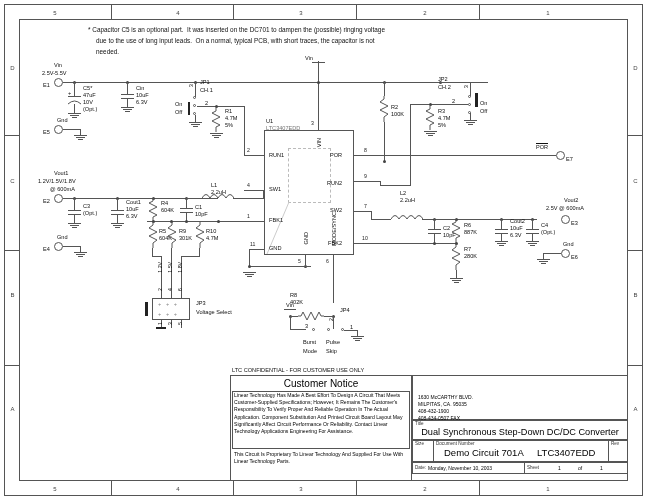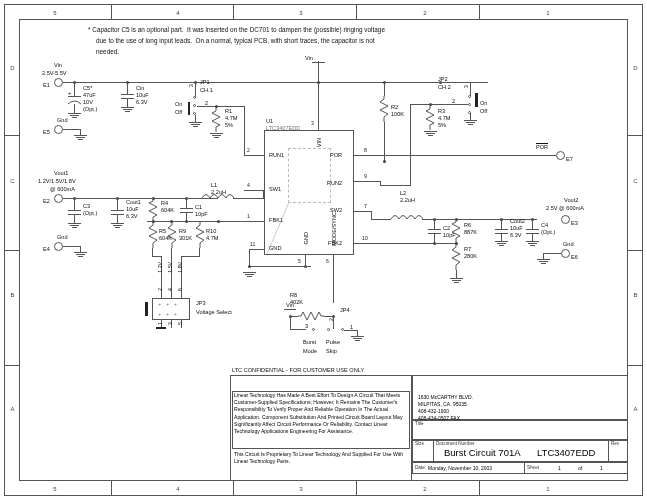--- a/index.html
+++ b/index.html
@@ -485,39 +485,41 @@
   <div class="abs w wh" style="left:353px;top:338px;width:9px;"></div>
   <div class="abs w wh" style="left:355px;top:340px;width:5px;"></div>
   <div class="abs t" style="left:303px;top:339px;">Burst</div>
   <div class="abs t" style="left:303px;top:348px;">Mode</div>
   <div class="abs t" style="left:326px;top:339px;">Pulse</div>
   <div class="abs t" style="left:326px;top:348px;">Skip</div>
 
   <div class="abs t" style="left:232px;top:367px;font-size:5.6px;">LTC CONFIDENTIAL - FOR CUSTOMER USE ONLY</div>
 
   <div class="abs tb" style="left:230px;top:375px;width:182px;height:106px;"></div>
+  <div class="abs cn-title" style="left:230px;top:378px;width:182px;">Customer Notice</div>
   <div class="abs tb" style="left:232px;top:391px;width:178px;height:58px;"></div>
   <div class="abs cn-body" style="left:234px;top:392px;width:175px;">Linear Technology Has Made A Best Effort To Design A Circuit That Meets Customer-Supplied Specifications; However, It Remains The Customer's Responsibility To Verify Proper And Reliable Operation In The Actual Application. Component Substitution And Printed Circuit Board Layout May Significantly Affect Circuit Performance Or Reliability. Contact Linear Technology Applications Engineering For Assistance.</div>
   <div class="abs cn-body" style="left:234px;top:451px;width:175px;">This Circuit Is Proprietary To Linear Technology And Supplied For Use With Linear Technology Parts.</div>
 
   <div class="abs tb" style="left:412px;top:375px;width:216px;height:45px;"></div>
   <div class="abs sml" style="left:418px;top:394px;">1630 McCARTHY BLVD.</div>
   <div class="abs sml" style="left:418px;top:401px;">MILPITAS, CA. 95035</div>
   <div class="abs sml" style="left:418px;top:408px;">408-432-1900</div>
   <div class="abs sml" style="left:418px;top:415px;">408-434-0507 FAX</div>
 
   <div class="abs tb" style="left:412px;top:420px;width:216px;height:20px;"></div>
   <div class="abs tb-lbl" style="left:415px;top:421px;">Title</div>
+  <div class="abs" style="left:412px;top:427px;width:216px;font-size:9.2px;text-align:center;white-space:nowrap;">Dual Synchronous Step-Down DC/DC Converter</div>
 
   <div class="abs tb" style="left:412px;top:440px;width:216px;height:22px;"></div>
   <div class="abs tb-lbl" style="left:415px;top:441px;">Size</div>
   <div class="abs t" style="left:415px;top:449px;font-size:7px;"></div>
   <div class="abs tb" style="left:433px;top:440px;width:1px;height:22px;border:0;background:#555;"></div>
   <div class="abs tb-lbl" style="left:436px;top:441px;">Document Number</div>
-  <div class="abs med" style="left:444px;top:447px;">Burst Circuit 701A</div>
+  <div class="abs med" style="left:444px;top:447px;">Demo Circuit 701A</div>
   <div class="abs med" style="left:537px;top:447px;">LTC3407EDD</div>
   <div class="abs tb" style="left:608px;top:440px;width:1px;height:22px;border:0;background:#555;"></div>
   <div class="abs tb-lbl" style="left:611px;top:441px;">Rev</div>
   <div class="abs t" style="left:611px;top:449px;font-size:7px;"></div>
 
   <div class="abs tb" style="left:412px;top:462px;width:216px;height:12px;"></div>
   <div class="abs tb-lbl" style="left:415px;top:465px;">Date:</div>
   <div class="abs sml" style="left:428px;top:465px;">Monday, November 10, 2003</div>
   <div class="abs tb" style="left:524px;top:462px;width:1px;height:12px;border:0;background:#555;"></div>
   <div class="abs tb-lbl" style="left:527px;top:465px;">Sheet</div>

